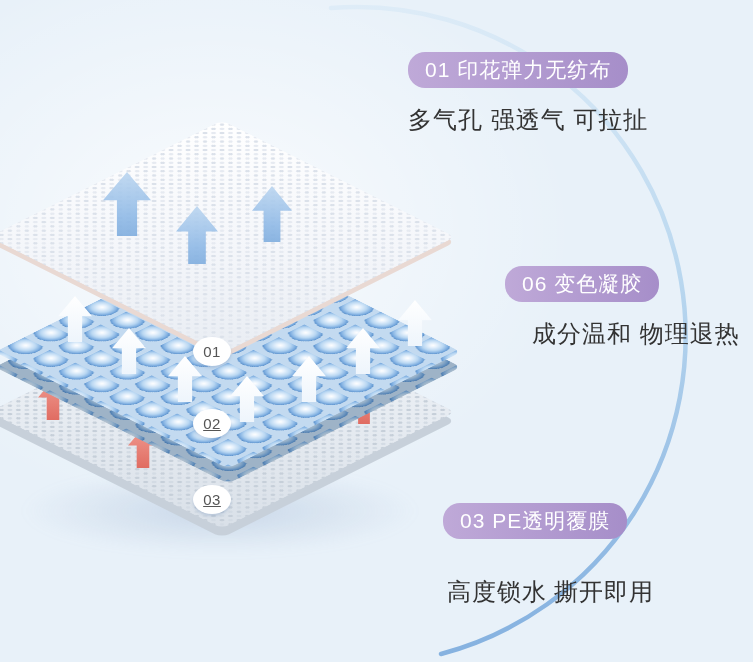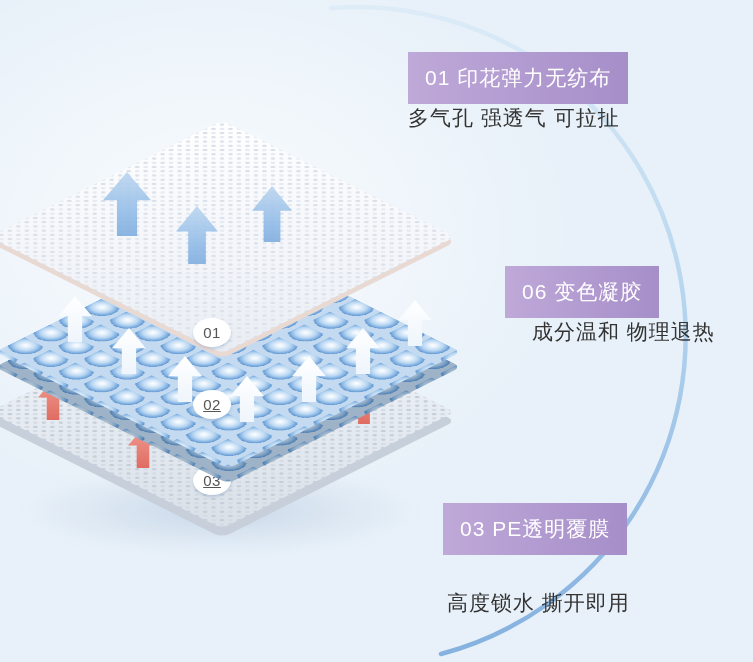--- a/index.html
+++ b/index.html
@@ -97,44 +97,45 @@
   .r2{left:128px;top:428px;width:30px;height:40px;}
   .r3{left:350px;top:386px;width:28px;height:38px;}
 
   
   .badge{
     position:absolute;width:38px;height:29px;
     background:#ffffff;border-radius:50%;
     display:flex;align-items:center;justify-content:center;
     font-size:15px;color:#555;font-weight:500;letter-spacing:.5px;
     box-shadow:0 2px 3px rgba(120,150,190,.35);
+    margin-top:19px;
   }
   .badge01{left:193px;top:318px;z-index:12;}
   .badge02{left:193px;top:390px;z-index:8;text-decoration:underline;}
   .badge03{left:193px;top:466px;z-index:4;text-decoration:underline;}
 
   
   .pill{
     position:absolute;z-index:20;
     background:linear-gradient(90deg,#bfa9d8 0%,#a68ec9 100%);
     color:#ffffff;font-size:21px;line-height:1.25;
-    padding:13px 17px;border-radius:0;letter-spacing:1px;
+    padding:5px 17px;border-radius:17px;letter-spacing:1px;
     white-space:nowrap;
   }
   .pill1{left:408px;top:52px;}
   .pill2{left:505px;top:266px;}
   .pill3{left:443px;top:503px;}
 
   .sub{
     position:absolute;z-index:20;
-    color:#333333;font-size:21px;letter-spacing:1px;white-space:nowrap;
+    color:#333333;font-size:24px;letter-spacing:1px;white-space:nowrap;
   }
   .sub1{left:408px;top:104px;}
   .sub2{left:532px;top:318px;}
-  .sub3{left:447px;top:589px;}
+  .sub3{left:447px;top:576px;font-family:Liberation Serif, serif;}
 </style>
 </head>
 <body>
 
 <div class="stage">
 
   <svg class="arc-svg" width="753" height="662" viewBox="0 0 753 662">
     <defs>
       <linearGradient id="arcGrad" gradientUnits="userSpaceOnUse" x1="331" y1="8" x2="441" y2="654">
         <stop offset="0" stop-color="#dcebf7" stop-opacity="0.85"></stop>

